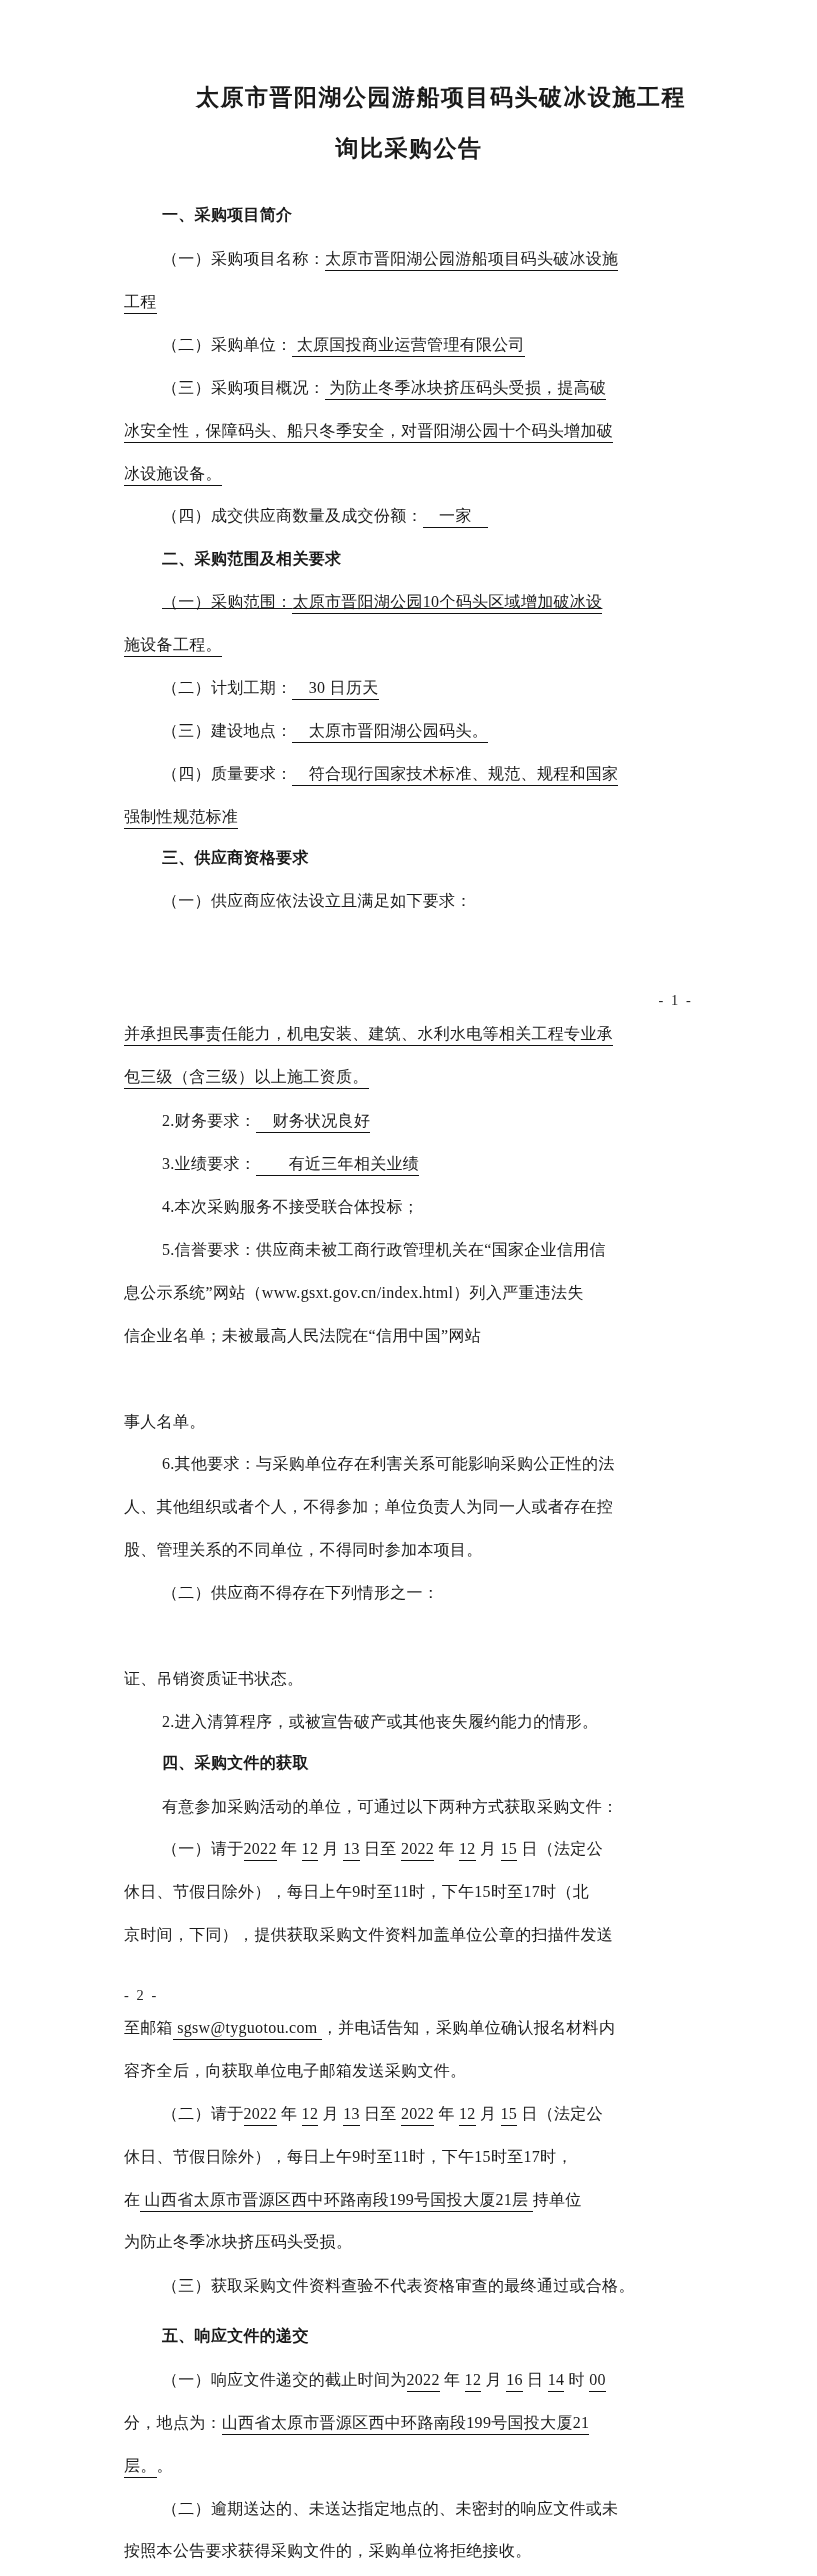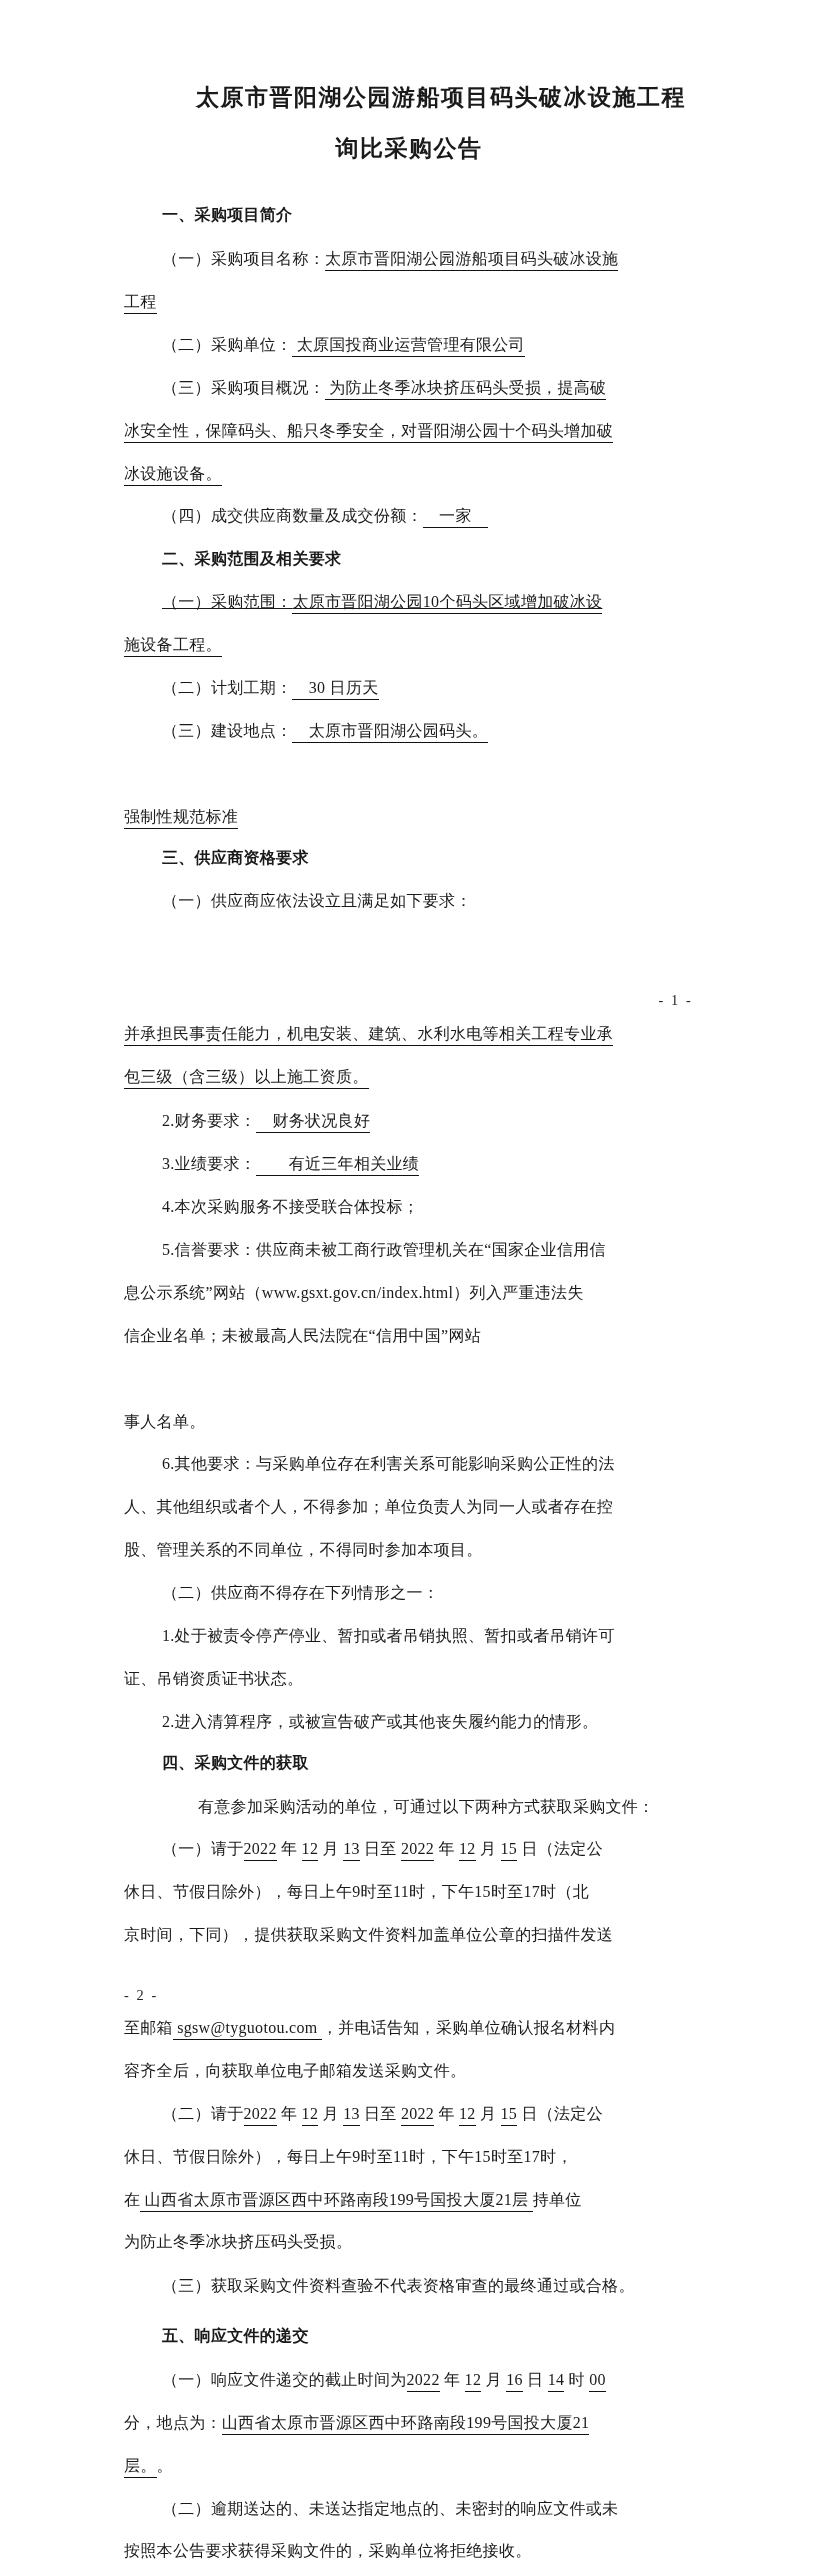--- a/index.html
+++ b/index.html
@@ -52,42 +52,42 @@
     <div class="line body" style="top: 335px; left: 162px;"><span>（二）采购单位：</span><span class="u"> 太原国投商业运营管理有限公司</span></div>
     <div class="line body" style="top: 378px; left: 162px;"><span>（三）采购项目概况：</span><span class="u"> 为防止冬季冰块挤压码头受损，提高破</span></div>
     <div class="line body" style="top: 421px; left: 124px;"><span class="u">冰安全性，保障码头、船只冬季安全，对晋阳湖公园十个码头增加破</span></div>
     <div class="line body" style="top: 464px; left: 124px;"><span class="u">冰设施设备。</span></div>
     <div class="line body" style="top: 506px; left: 162px;"><span>（四）成交供应商数量及成交份额：</span><span class="u">　一家　</span></div>
     <div class="line heading" style="top: 549px; left: 162px;"><span>二、采购范围及相关要求</span></div>
     <div class="line body" style="top: 592px; left: 162px; text-decoration: underline;"><span>（一）采购范围：</span><span class="u">太原市晋阳湖公园10个码头区域增加破冰设</span></div>
     <div class="line body" style="top: 635px; left: 124px;"><span class="u">施设备工程。</span></div>
     <div class="line body" style="top: 678px; left: 162px;"><span>（二）计划工期：</span><span class="u">　30 日历天</span></div>
     <div class="line body" style="top: 721px; left: 162px;"><span>（三）建设地点：</span><span class="u">　太原市晋阳湖公园码头。</span></div>
+    <div class="line body" style="top: 764px; left: 162px;"><span>（四）质量要求：</span><span class="u">　符合现行国家技术标准、规范、规程和国家</span></div>
     <div class="line body" style="top: 807px; left: 124px;"><span class="u">强制性规范标准</span></div>
     <div class="line heading" style="top: 848px; left: 162px;"><span>三、供应商资格要求</span></div>
     <div class="line body" style="top: 891px; left: 162px;"><span>（一）供应商应依法设立且满足如下要求：</span></div>
     <div class="line page-number" style="top: 992px; right: 125px;"><span>- 1 -</span></div>
     <div class="line body" style="top: 1024px; left: 124px;"><span class="u">并承担民事责任能力，机电安装、建筑、水利水电等相关工程专业承</span></div>
     <div class="line body" style="top: 1067px; left: 124px;"><span class="u">包三级（含三级）以上施工资质。</span></div>
     <div class="line body" style="top: 1111px; left: 162px;"><span>2.财务要求：</span><span class="u">　财务状况良好</span></div>
     <div class="line body" style="top: 1154px; left: 162px;"><span>3.业绩要求：</span><span class="u">　　有近三年相关业绩</span></div>
     <div class="line body" style="top: 1197px; left: 162px; text-align: center;"><span>4.本次采购服务不接受联合体投标；</span></div>
     <div class="line body" style="top: 1240px; left: 162px;"><span>5.信誉要求：供应商未被工商行政管理机关在“国家企业信用信</span></div>
     <div class="line body" style="top: 1283px; left: 124px;"><span>息公示系统”网站（www.gsxt.gov.cn/index.html）列入严重违法失</span></div>
     <div class="line body" style="top: 1326px; left: 124px;"><span>信企业名单；未被最高人民法院在“信用中国”网站</span></div>
     <div class="line body" style="top: 1412px; left: 124px;"><span>事人名单。</span></div>
     <div class="line body" style="top: 1454px; left: 162px;"><span>6.其他要求：与采购单位存在利害关系可能影响采购公正性的法</span></div>
     <div class="line body" style="top: 1497px; left: 124px;"><span>人、其他组织或者个人，不得参加；单位负责人为同一人或者存在控</span></div>
     <div class="line body" style="top: 1540px; left: 124px;"><span>股、管理关系的不同单位，不得同时参加本项目。</span></div>
     <div class="line body" style="top: 1583px; left: 162px;"><span>（二）供应商不得存在下列情形之一：</span></div>
-    <div class="line body" style="top: 1626px; left: 162px;"><span>1.处于被责令停产停业、暂扣或者吊销执照、暂扣或者吊销许可</span></div>
     <div class="line body" style="top: 1669px; left: 124px;"><span>证、吊销资质证书状态。</span></div>
     <div class="line body" style="top: 1712px; left: 162px;"><span>2.进入清算程序，或被宣告破产或其他丧失履约能力的情形。</span></div>
     <div class="line heading" style="top: 1753px; left: 162px;"><span>四、采购文件的获取</span></div>
-    <div class="line body" style="top: 1797px; left: 162px; margin-left: 36px;"><span>有意参加采购活动的单位，可通过以下两种方式获取采购文件：</span></div>
+    <div class="line body" style="top: 1797px; left: 162px;"><span>有意参加采购活动的单位，可通过以下两种方式获取采购文件：</span></div>
     <div class="line body" style="top: 1839px; left: 162px;"><span>（一）请于</span><span class="u">2022</span><span> 年 </span><span class="u">12</span><span> 月 </span><span class="u">13</span><span> 日至 </span><span class="u">2022</span><span> 年 </span><span class="u">12</span><span> 月 </span><span class="u">15</span><span> 日（法定公</span></div>
     <div class="line body" style="top: 1882px; left: 124px;"><span>休日、节假日除外），每日上午9时至11时，下午15时至17时（北</span></div>
     <div class="line body" style="top: 1925px; left: 124px;"><span>京时间，下同），提供获取采购文件资料加盖单位公章的扫描件发送</span></div>
     <div class="line page-number" style="top: 1987px; left: 124px;"><span>- 2 -</span></div>
     <div class="line body" style="top: 2018px; left: 124px;"><span>至邮箱</span><span class="u"> sgsw@tyguotou.com </span><span>，并电话告知，采购单位确认报名材料内</span></div>
     <div class="line body" style="top: 2061px; left: 124px;"><span>容齐全后，向获取单位电子邮箱发送采购文件。</span></div>
     <div class="line body" style="top: 2104px; left: 162px;"><span>（二）请于</span><span class="u">2022</span><span> 年 </span><span class="u">12</span><span> 月 </span><span class="u">13</span><span> 日至 </span><span class="u">2022</span><span> 年 </span><span class="u">12</span><span> 月 </span><span class="u">15</span><span> 日（法定公</span></div>
     <div class="line body" style="top: 2147px; left: 124px;"><span>休日、节假日除外），每日上午9时至11时，下午15时至17时，</span></div>
     <div class="line body" style="top: 2190px; left: 124px;"><span>在</span><span class="u"> 山西省太原市晋源区西中环路南段199号国投大厦21层 </span><span>持单位</span></div>
     <div class="line body" style="top: 2232px; left: 124px;"><span>为防止冬季冰块挤压码头受损。</span></div>

